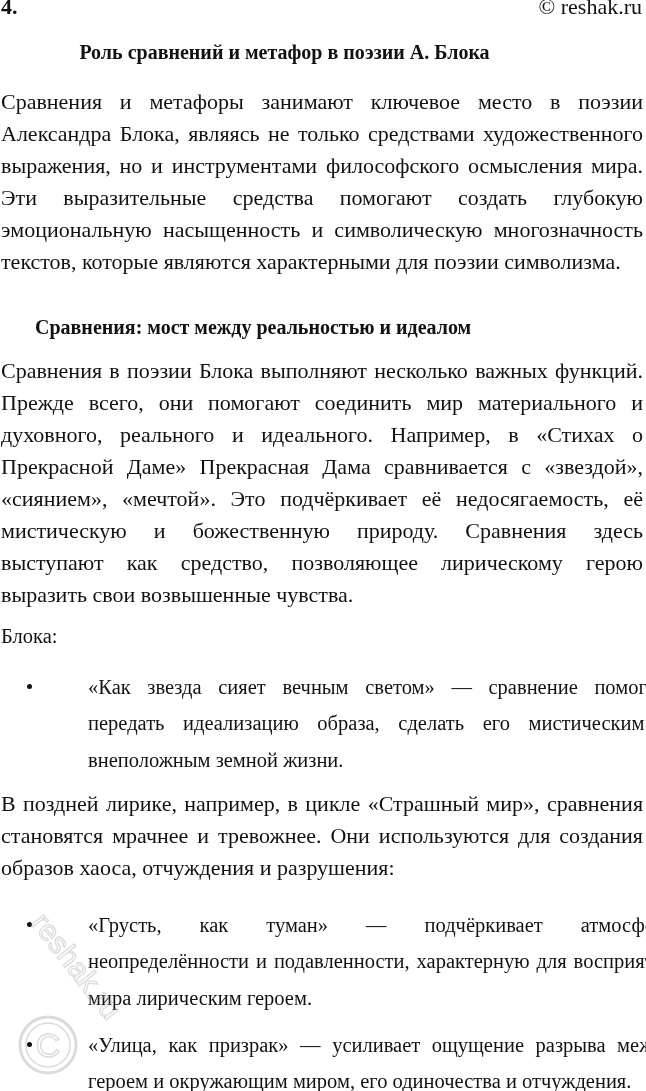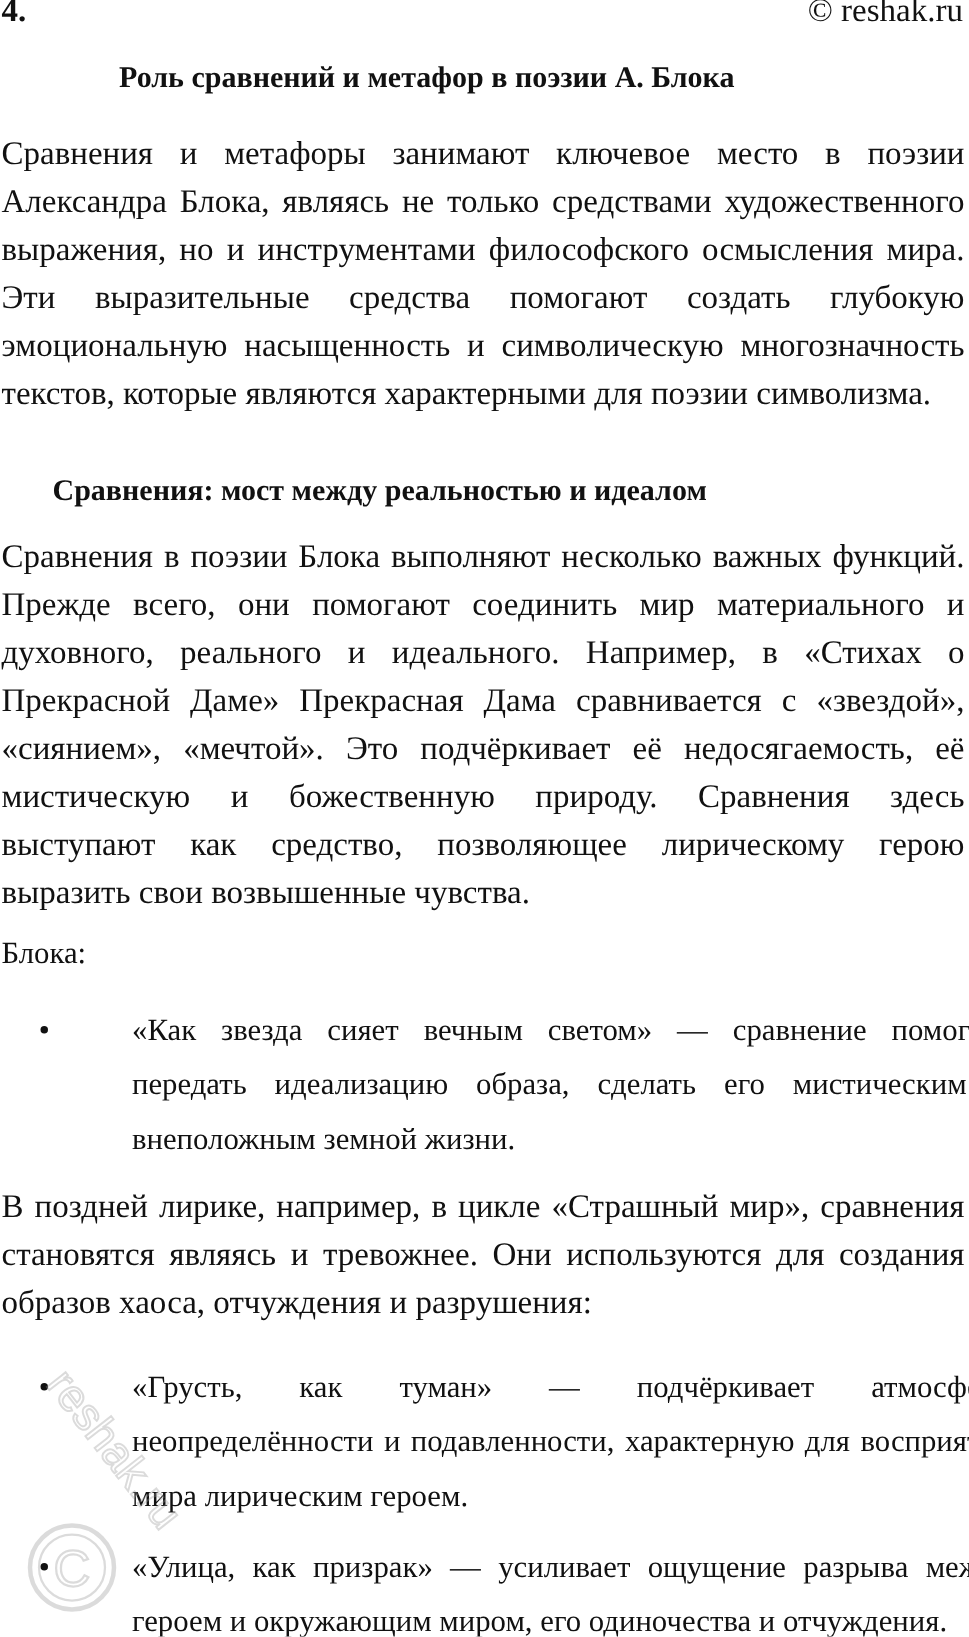--- a/index.html
+++ b/index.html
@@ -59,21 +59,21 @@
 
   <div class="plain" style="top:625px;">Блока:</div>
 
   <ul class="bullet-list" style="top:669px;">
     <li class="bullet-item">
       <span class="bullet-dot"></span>
       <span class="bullet-text">«Как звезда сияет вечным светом» — сравнение помогает передать идеализацию образа, сделать его мистическим и внеположным земной жизни.</span>
     </li>
   </ul>
 
-  <div class="para" style="top:788px;">В поздней лирике, например, в цикле «Страшный мир», сравнения становятся являясь и тревожнее. Они используются для создания образов хаоса, отчуждения и разрушения:</div>
+  <div class="para" style="top:788px;">В поздней лирике, например, в цикле «Страшный мир», сравнения становятся мрачнее и тревожнее. Они используются для создания образов хаоса, отчуждения и разрушения:</div>
 
   <ul class="bullet-list" style="top:907px;">
     <li class="bullet-item" style="margin-bottom:11px;">
       <span class="bullet-dot"></span>
       <span class="bullet-text">«Грусть, как туман» — подчёркивает атмосферу неопределённости и подавленности, характерную для восприятия мира лирическим героем.</span>
     </li>
     <li class="bullet-item">
       <span class="bullet-dot"></span>
       <span class="bullet-text">«Улица, как призрак» — усиливает ощущение разрыва между героем и окружающим миром, его одиночества и отчуждения.</span>
     </li>

